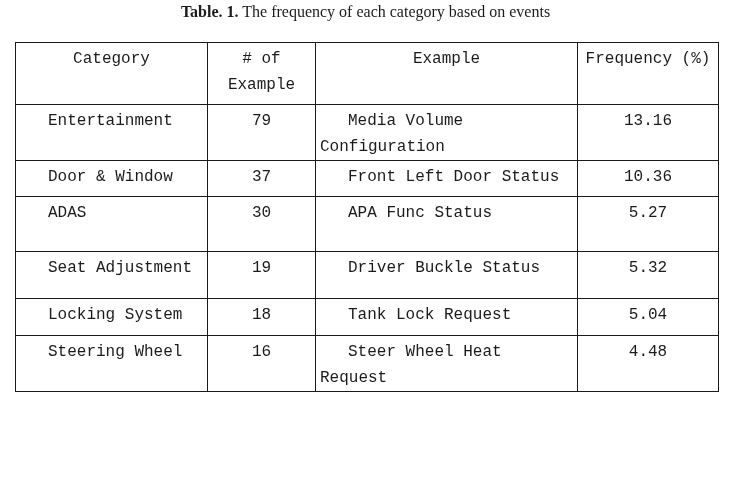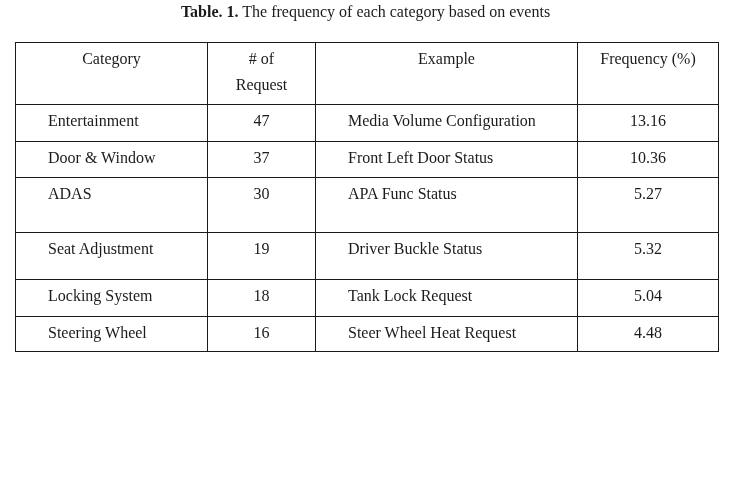--- a/index.html
+++ b/index.html
@@ -32,20 +32,21 @@
     line-height: 26px;
   }
   .freq-table th,
   .freq-table td {
     border: 1.5px solid #1a1a1a;
     vertical-align: top;
     padding: 3px 4px 0 4px;
     font-weight: normal;
     white-space: pre-line;
     overflow: hidden;
+    font-family: Liberation Mono, monospace;
   }
   .freq-table thead tr { height: 62px; }
   .freq-table tbody tr:nth-child(1) { height: 37px; }
   .freq-table tbody tr:nth-child(2) { height: 36px; }
   .freq-table tbody tr:nth-child(3) { height: 55px; }
   .freq-table tbody tr:nth-child(4) { height: 47px; }
   .freq-table tbody tr:nth-child(5) { height: 37px; margin-top: 18px; }
   .freq-table tbody tr:nth-child(6) { height: 35px; }
   .freq-table tbody tr:nth-child(7) { height: 41px; margin-top: 42px; }
   .freq-table tbody tr:nth-child(8) { height: 35px; }
@@ -70,29 +71,29 @@
   <colgroup>
     <col style="width:192px">
     <col style="width:108px">
     <col style="width:262px">
     <col style="width:141px">
   </colgroup>
   <thead>
     <tr>
       <th>Category</th>
       <th># of
-Request</th>
+Example</th>
       <th>Example</th>
       <th>Frequency (%)</th>
     </tr>
   </thead>
   <tbody>
     <tr>
       <td class="cell-left">Entertainment</td>
-      <td class="cell-center">47</td>
+      <td class="cell-center">79</td>
       <td class="cell-left">Media Volume Configuration</td>
       <td class="cell-center">13.16</td>
     </tr>
     <tr>
       <td class="cell-left">Door &amp; Window</td>
       <td class="cell-center">37</td>
       <td class="cell-left">Front Left Door Status</td>
       <td class="cell-center">10.36</td>
     </tr>
     <tr>

